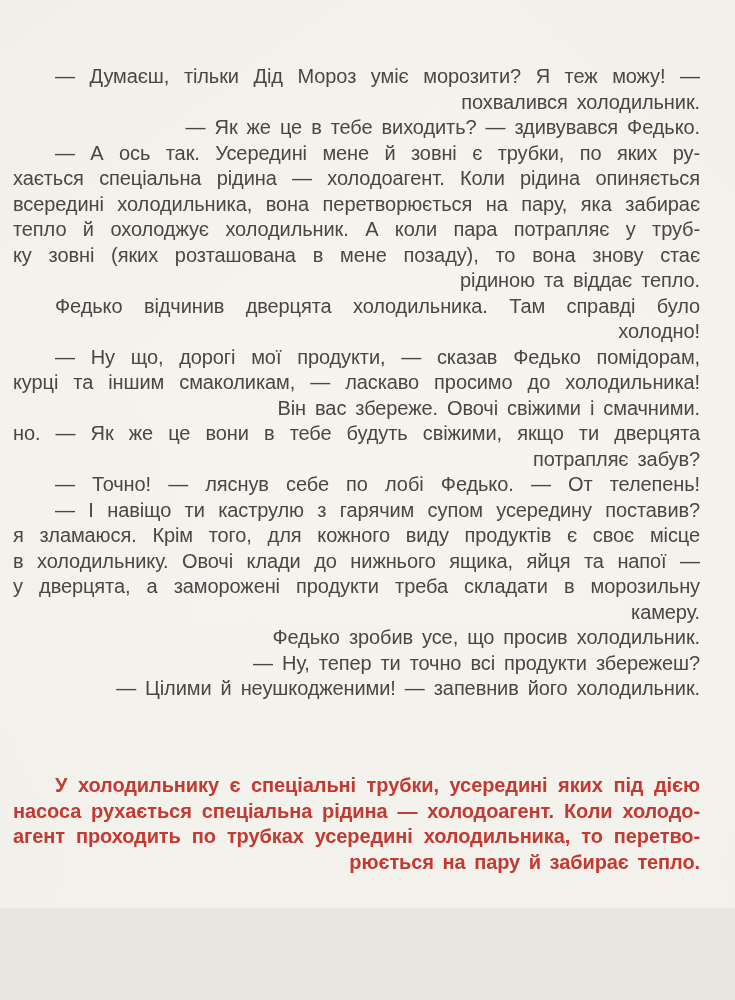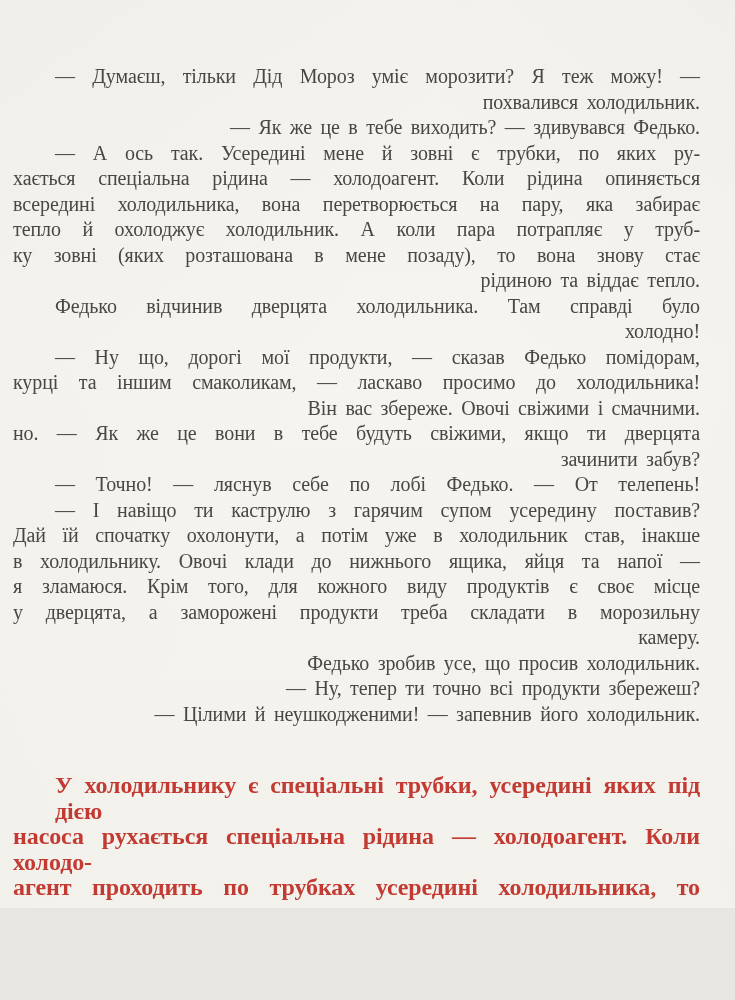--- a/index.html
+++ b/index.html
@@ -9,40 +9,40 @@
   }
   .page {
     position: relative;
     width: 735px;
     height: 908px;
     margin: 0 auto;
     background:
       linear-gradient(115deg, rgba(120,110,90,0.025), rgba(0,0,0,0) 45%),
       linear-gradient(250deg, rgba(120,110,90,0.02), rgba(0,0,0,0) 35%),
       linear-gradient(0deg, #f3f1ec, #f6f4ef 60%, #f4f2ed);
-    font-family: Liberation Serif, serif;
+    font-family: Liberation Sans, sans-serif;
     overflow: hidden;
   }
   .story {
     position: absolute;
     left: 13px;
     top: 64px;
     width: 687px;
     font-size: 20px;
     line-height: 25.5px;
     letter-spacing: -0.1px;
     word-spacing: 0.18em;
     color: #494744;
   }
   .fact {
     position: absolute;
     left: 13px;
     top: 773px;
     width: 687px;
-    font-size: 24px;
+    font-size: 20px;
     line-height: 25.5px;
     letter-spacing: -0.1px;
     word-spacing: 0.16em;
     font-weight: bold;
     color: #c23a31;
   }
   .ln {
     min-height: 25.5px;
     text-align: right;
   }
@@ -76,26 +76,25 @@
       <div class="ln j">всередині холодильника, вона перетворюється на пару, яка забирає</div>
       <div class="ln j">тепло й охолоджує холодильник. А коли пара потрапляє у труб-</div>
       <div class="ln j">ку зовні (яких розташована в мене позаду), то вона знову стає</div>
       <div class="ln">рідиною та віддає тепло.</div>
       <div class="ln j ind">Федько відчинив дверцята холодильника. Там справді було</div>
       <div class="ln">холодно!</div>
       <div class="ln j ind">— Ну що, дорогі мої продукти, — сказав Федько помідорам,</div>
       <div class="ln j">курці та іншим смаколикам, — ласкаво просимо до холодильника!</div>
       <div class="ln">Він вас збереже. Овочі свіжими і смачними.</div>
       <div class="ln j">но. — Як же це вони в тебе будуть свіжими, якщо ти дверцята</div>
-      <div class="ln">зачинити забув?</div>
+      <div class="ln">потрапляє забув?</div>
       <div class="ln j ind">— Точно! — ляснув себе по лобі Федько. — От телепень!</div>
       <div class="ln j ind">— І навіщо ти каструлю з гарячим супом усередину поставив?</div>
-      <div class="ln j">Дай їй спочатку охолонути, а потім уже в холодильник став, інакше</div>
+      <div class="ln j">я зламаюся. Крім того, для кожного виду продуктів є своє місце</div>
       <div class="ln j">в холодильнику. Овочі клади до нижнього ящика, яйця та напої —</div>
-      <div class="ln j">я зламаюся. Крім того, для кожного виду продуктів є своє місце</div>
       <div class="ln j">у дверцята, а заморожені продукти треба складати в морозильну</div>
       <div class="ln">камеру.</div>
       <div class="ln ind">Федько зробив усе, що просив холодильник.</div>
       <div class="ln ind">— Ну, тепер ти точно всі продукти збережеш?</div>
       <div class="ln ind">— Цілими й неушкодженими! — запевнив його холодильник.</div>
     </div>
   <div class="fact" id="fact" style="color: rgb(194, 58, 49);">
       <div class="ln j ind">У холодильнику є спеціальні трубки, усередині яких під дією</div>
       <div class="ln j">насоса рухається спеціальна рідина — холодоагент. Коли холодо-</div>
       <div class="ln j">агент проходить по трубках усередині холодильника, то перетво-</div>

